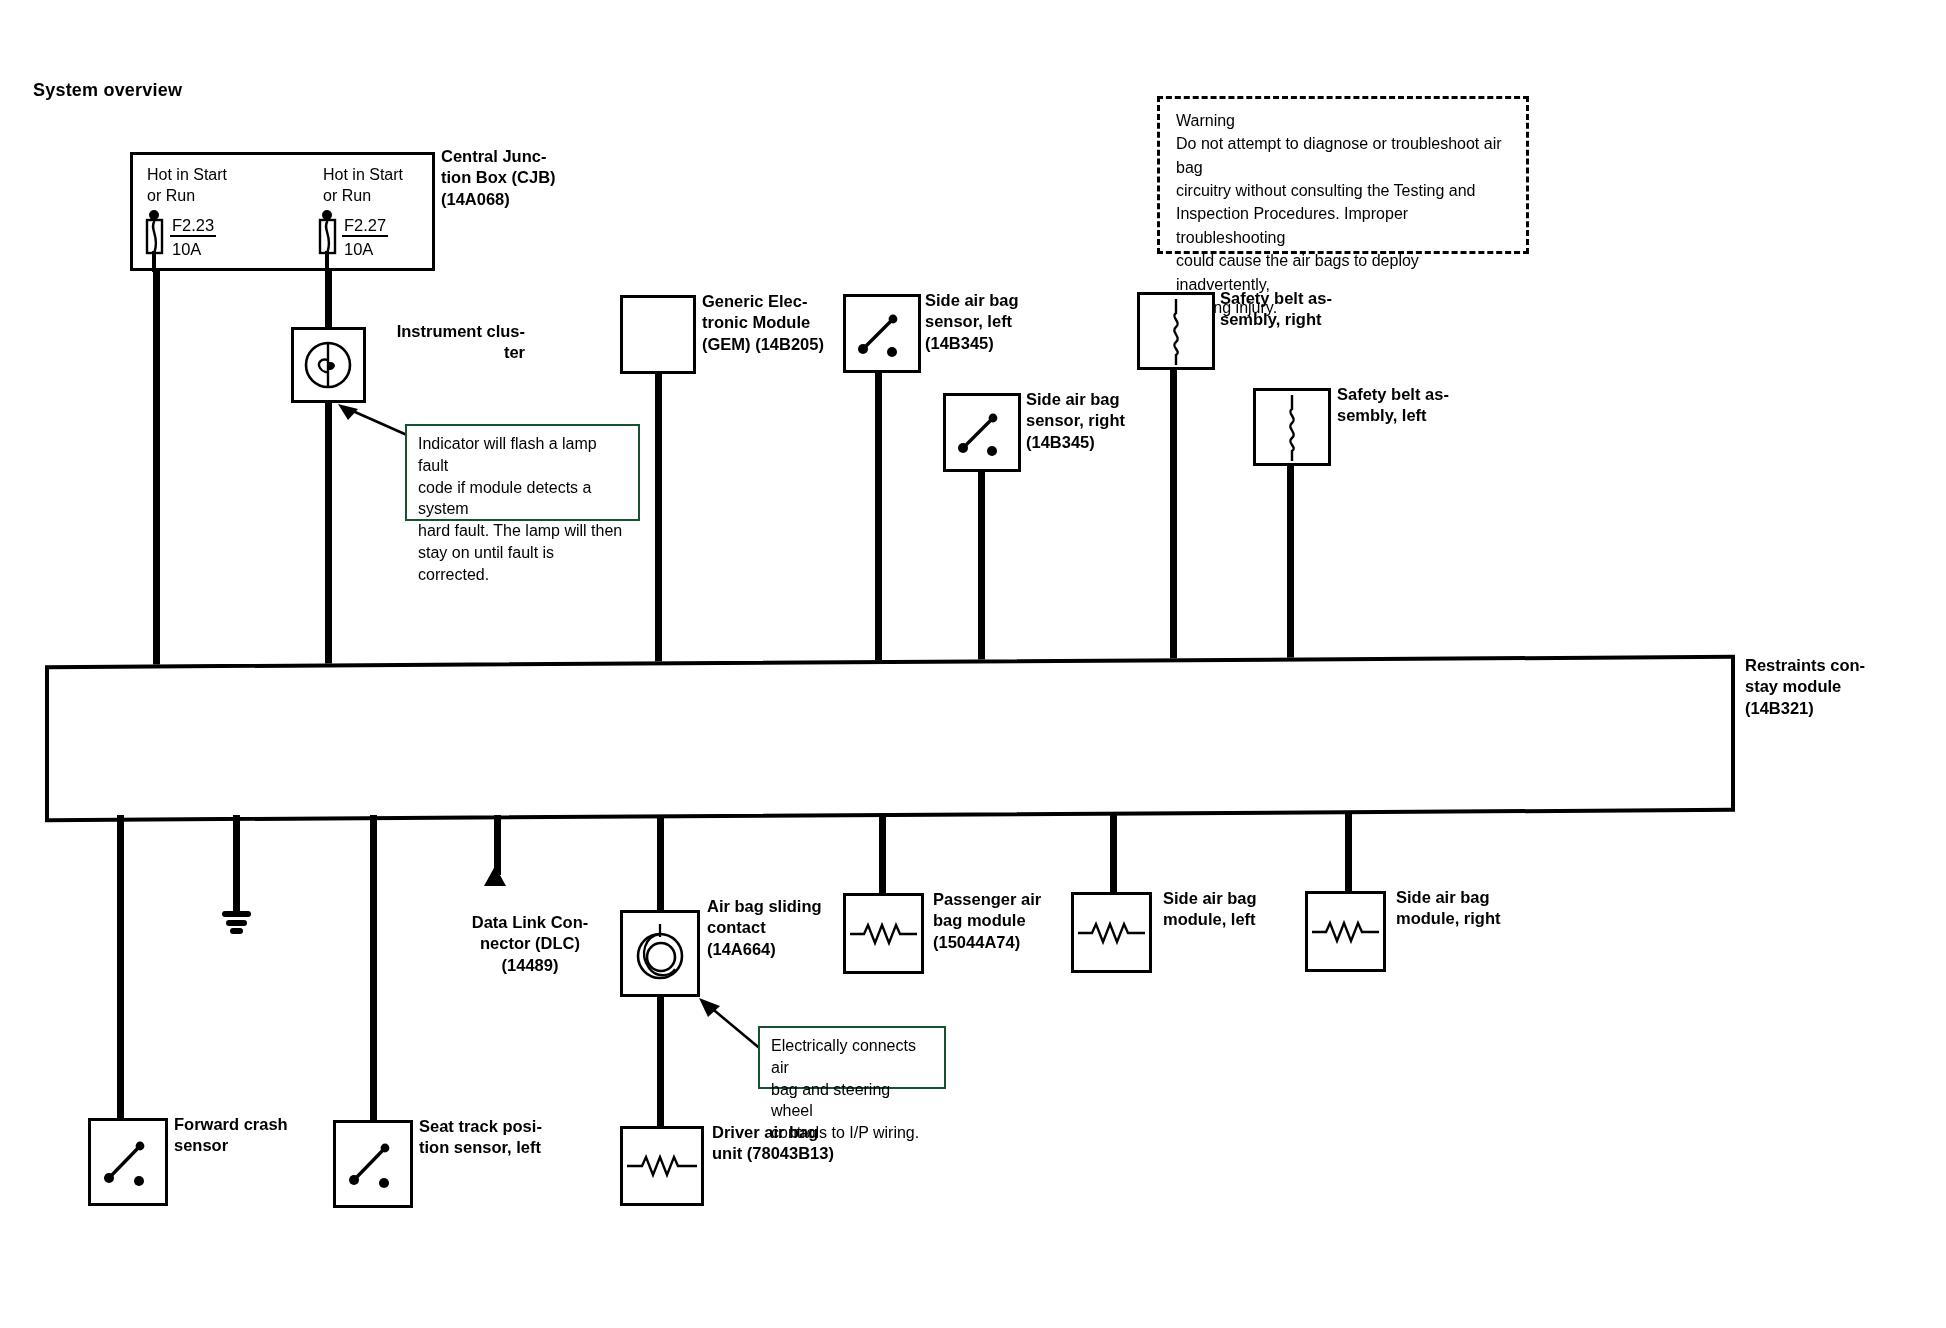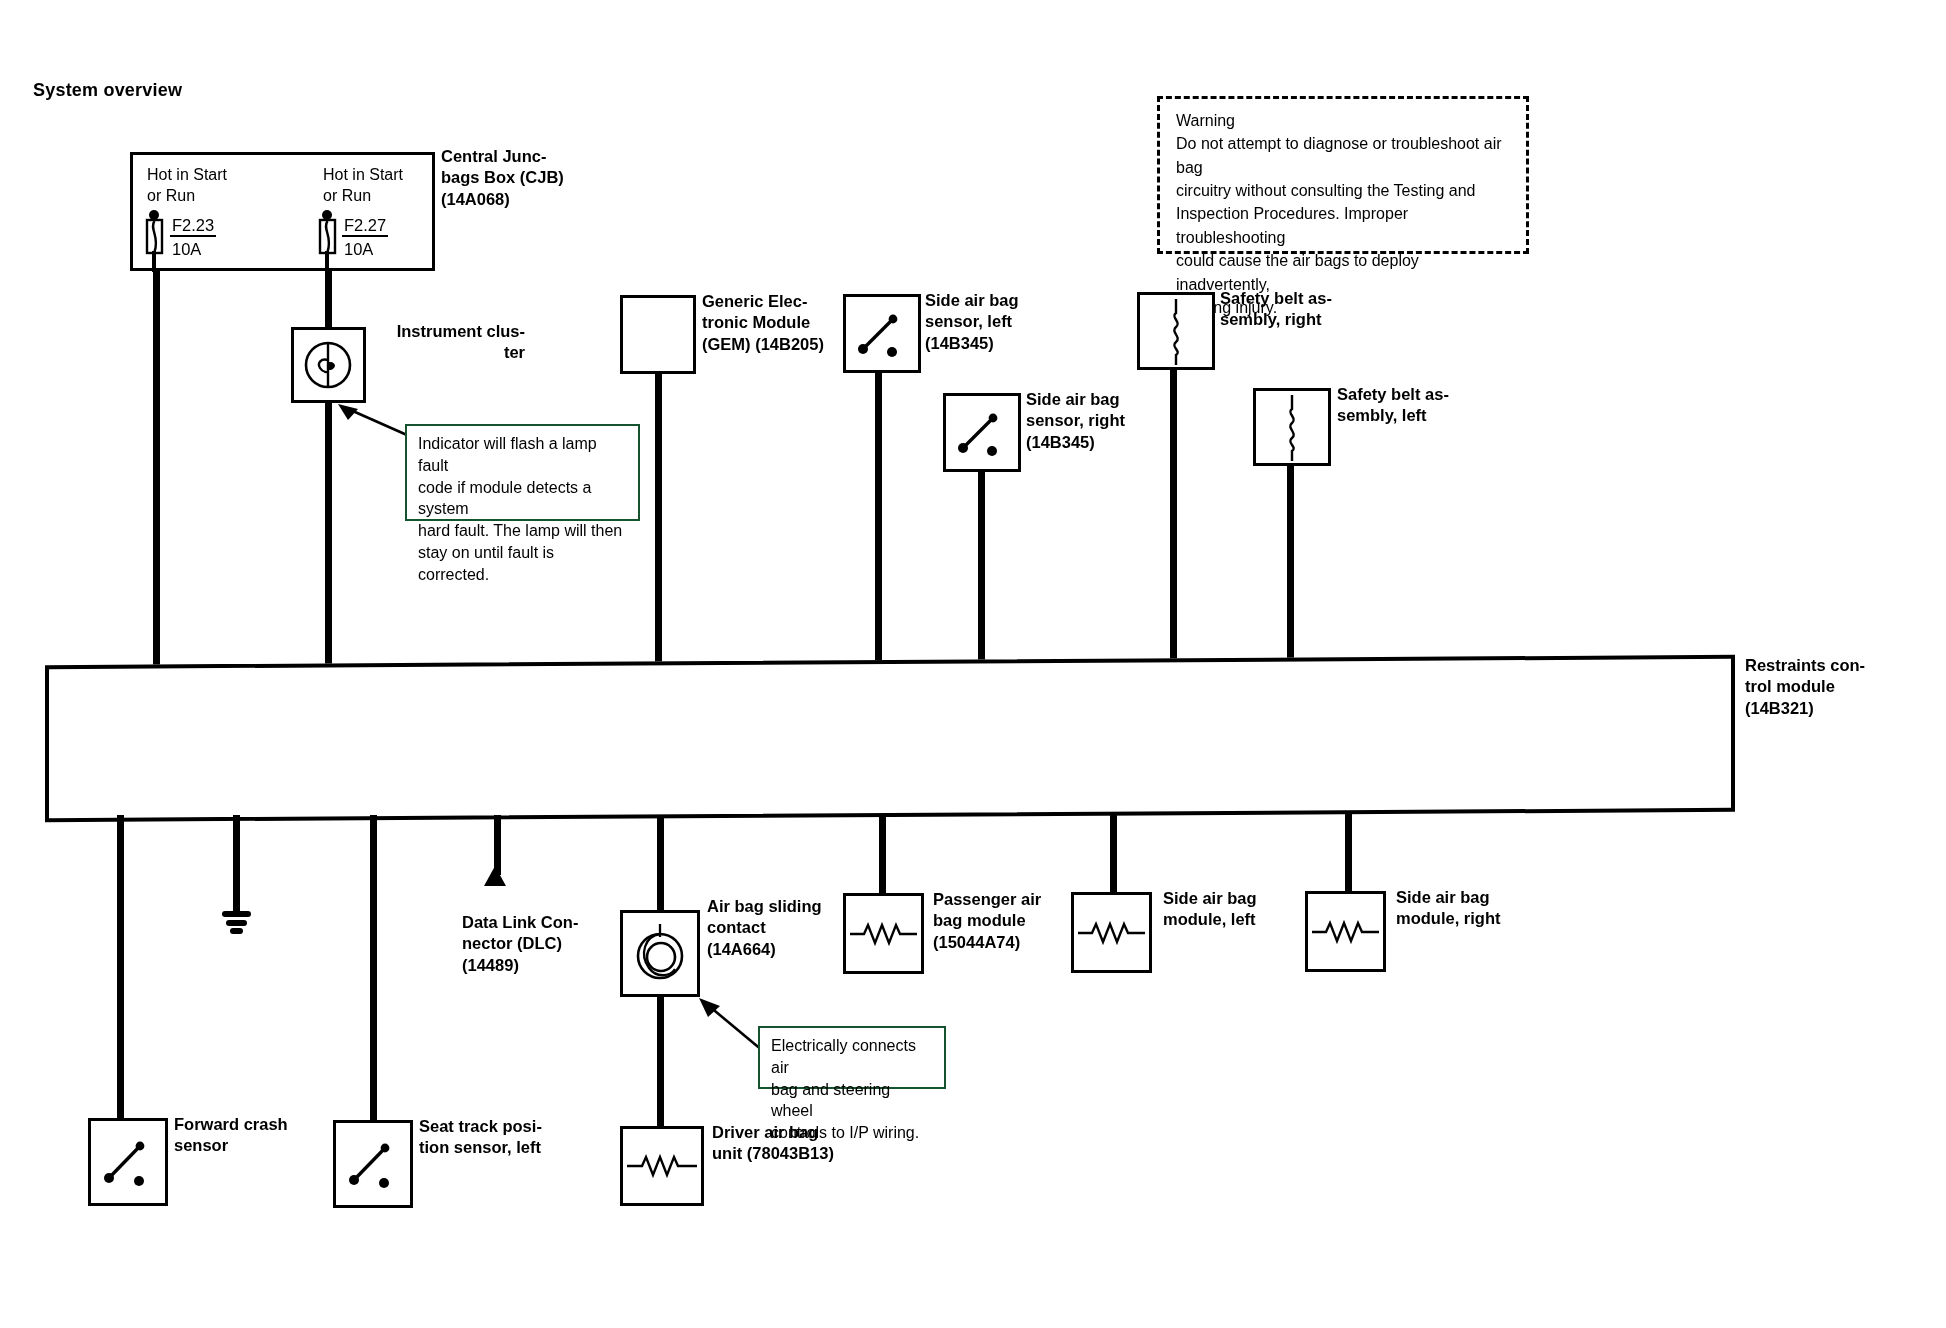--- a/index.html
+++ b/index.html
@@ -61,21 +61,21 @@
 Inspection Procedures.  Improper troubleshooting
 could cause the air bags  to deploy  inadvertently,
 causing injury.</div>
 
   <div class="abs box" style="left:130px;top:152px;width:305px;height:119px;"></div>
   <div class="abs lbl-thin" style="left:147px;top:164px;width:140px;">Hot in Start
 or Run</div>
   <div class="abs lbl-thin" style="left:323px;top:164px;width:140px;">Hot in Start
 or Run</div>
   <div class="abs lbl" style="left:441px;top:146px;width:190px;">Central Junc-
-bags Box (CJB)
+tion Box (CJB)
 (14A068)</div>
 
   <div class="abs" style="left:140px;top:210px;">
     <svg width="34" height="48" viewBox="0 0 34 48">
       <circle cx="14" cy="5" r="5" fill="#000"></circle>
       <rect x="7" y="10" width="15" height="33" fill="none" stroke="#000" stroke-width="2.4"></rect>
       <path d="M14.5 11 C 9 19, 20 26, 14.5 42" fill="none" stroke="#000" stroke-width="2.4"></path>
     </svg>
   </div>
   <div class="abs" style="left:170px;top:216px;width:68px;text-align:left;">
@@ -169,21 +169,21 @@
     <svg width="72" height="72" viewBox="0 0 72 72">
       <path d="M36 4 L36 18 C 30 22, 42 27, 36 32 C 30 37, 42 42, 36 47 C 30 52, 42 56, 36 60 L36 70" fill="none" stroke="#000" stroke-width="2.4"></path>
     </svg>
   </div>
   <div class="abs lbl" style="left:1337px;top:384px;width:170px;">Safety belt as-
 sembly, left</div>
   <div class="abs wire-v" style="left:1287px;top:465px;height:203px;"></div>
 
   <div class="abs bigbox" style="left:45px;top:660px;width:1690px;height:157px;transform:skewY(-0.35deg);"></div>
   <div class="abs lbl" style="left:1745px;top:655px;width:185px;">Restraints con-
-trol module
+stay module
 (14B321)</div>
 
   <div class="abs wire-v" style="left:117px;top:815px;height:303px;"></div>
   <div class="abs wire-v" style="left:233px;top:815px;height:97px;"></div>
   <div class="abs wire-v" style="left:370px;top:815px;height:305px;"></div>
   <div class="abs wire-v" style="left:494px;top:815px;height:60px;"></div>
   <div class="abs wire-v" style="left:657px;top:815px;height:97px;"></div>
   <div class="abs wire-v" style="left:657px;top:798px;height:0px;"></div>
   <div class="abs wire-v" style="left:879px;top:814px;height:80px;"></div>
   <div class="abs wire-v" style="left:1110px;top:813px;height:80px;"></div>
@@ -195,21 +195,21 @@
   <svg class="abs" style="left:218px;top:905px;" width="38" height="34" viewBox="0 0 38 34">
     <path d="M18.5 0 L18.5 8" stroke="#000" stroke-width="5"></path>
     <path d="M7 9 L30 9" stroke="#000" stroke-width="6" stroke-linecap="round"></path>
     <path d="M11 18 L26 18" stroke="#000" stroke-width="6" stroke-linecap="round"></path>
     <path d="M15 26 L22 26" stroke="#000" stroke-width="6" stroke-linecap="round"></path>
   </svg>
 
   <svg class="abs" style="left:482px;top:866px;" width="26" height="22" viewBox="0 0 26 22">
     <path d="M13 0 L24 20 L2 20 Z" fill="#000"></path>
   </svg>
-  <div class="abs lbl" style="left:462px;top:912px;width:180px;">Data Link Con-
+  <div class="abs lbl" style="left:440px;top:912px;width:180px;text-align:center;">Data Link Con-
 nector (DLC)
 (14489)</div>
 
   <div class="abs box" style="left:620px;top:910px;width:80px;height:87px;">
     <svg width="74" height="81" viewBox="0 0 74 81">
       <circle cx="37" cy="43" r="22" fill="none" stroke="#000" stroke-width="2.6"></circle>
       <circle cx="38" cy="44" r="14" fill="none" stroke="#000" stroke-width="2.6"></circle>
       <path d="M37 21 C 22 23, 16 41, 26 55 C 33 65, 47 64, 52 56" fill="none" stroke="#000" stroke-width="2.3"></path>
       <path d="M37 11 L37 24" stroke="#000" stroke-width="2.3"></path>
     </svg>

